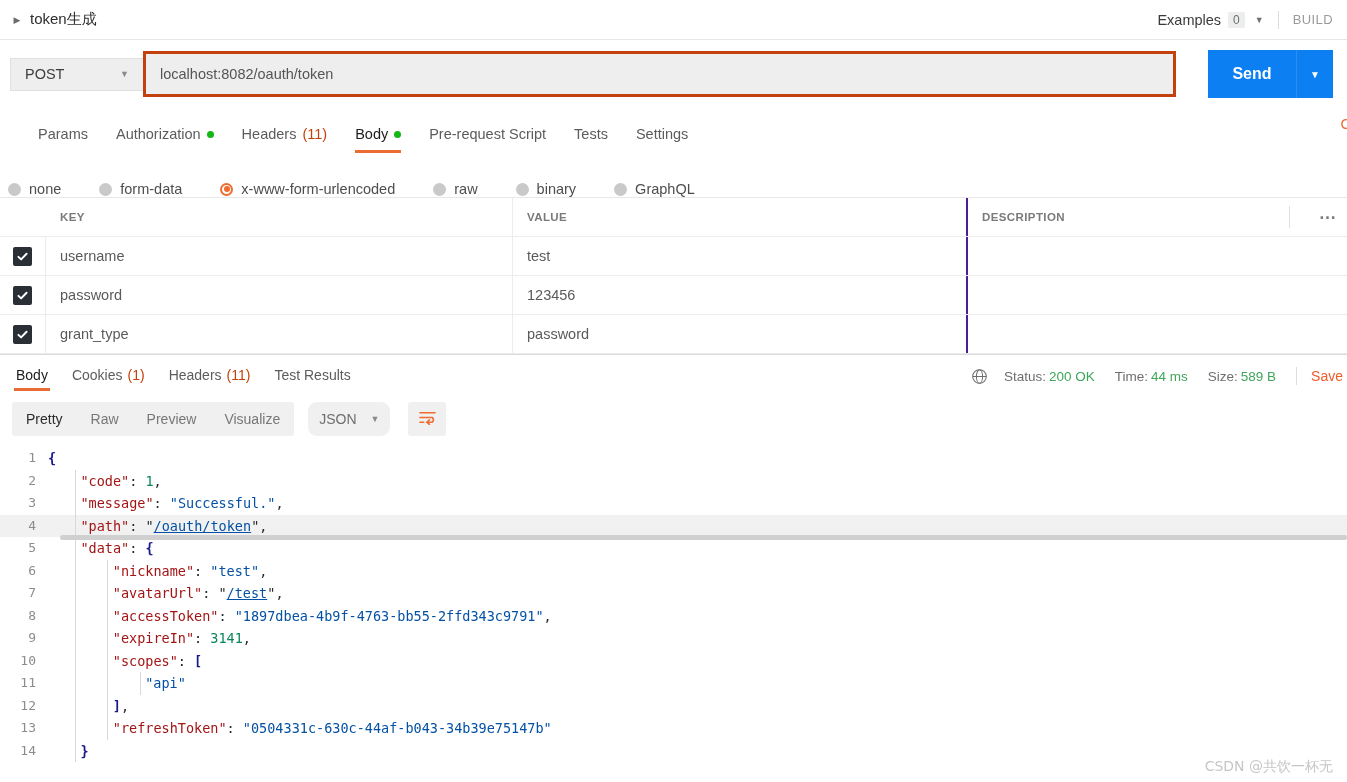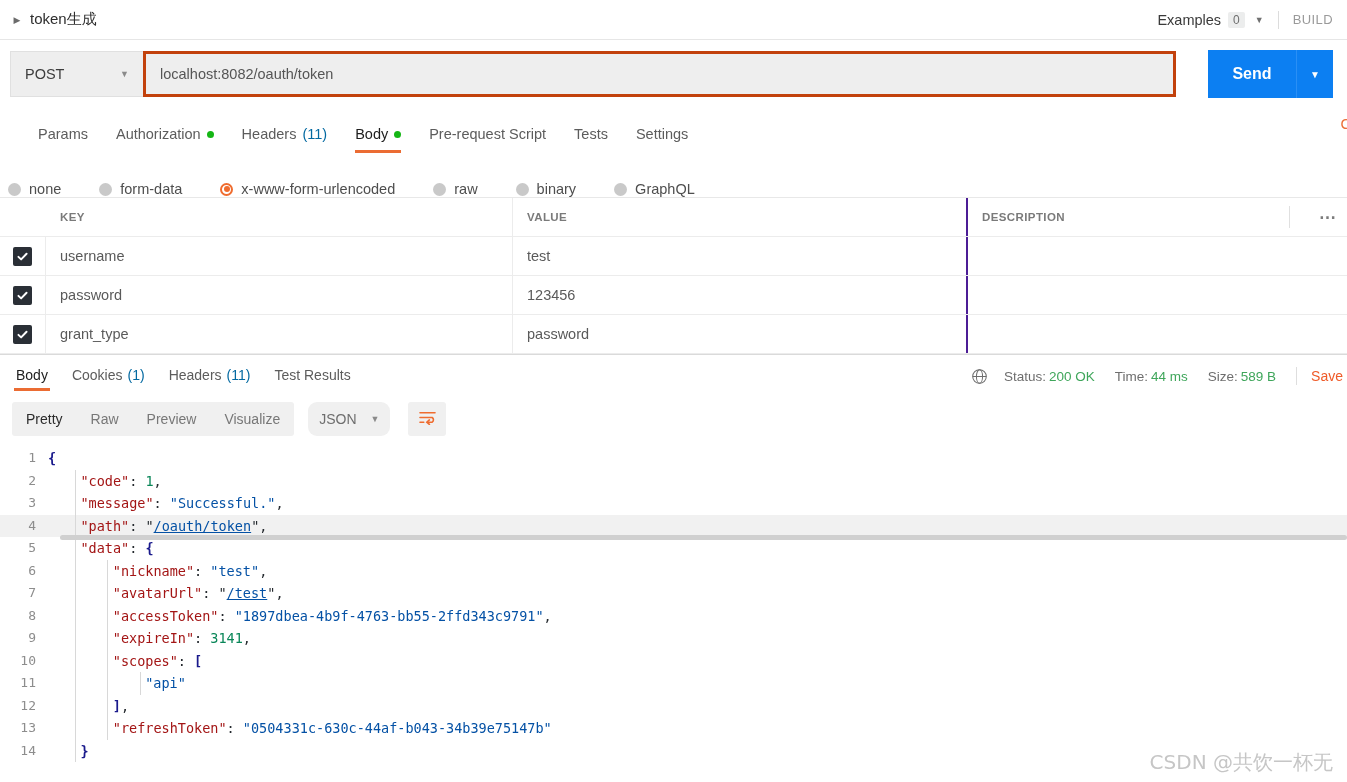--- a/index.html
+++ b/index.html
@@ -51,21 +51,21 @@
   }
 
   
   .urlbar {
     height: 68px;
     display: flex; align-items: center;
     padding: 0 14px 0 10px;
     background: #fff;
   }
   .method-box {
-    width: 133px; height: 46px;
+    width: 133px; height: 33px;
     background: #eeeeee;
     border: 1px solid #e0e0e0;
     border-right: none;
     display: flex; align-items: center;
     padding: 0 14px;
     font-size: 14.5px; color: #3d3d3d;
   }
   .method-box .caret { margin-left: auto; color: #8a8a8a; font-size: 9px; }
   .url-input {
     flex: 1; height: 46px;
@@ -108,21 +108,21 @@
   .rtab.active { color: #1d1d1d; }
   .rtab.active::after {
     content: ""; position: absolute;
     left: 14px; right: 14px; bottom: 0;
     height: 3px; background: #eb6c33;
   }
   .dot-green {
     width: 7px; height: 7px; border-radius: 50%;
     background: #15b615; display: inline-block;
   }
-  .count-green { color: #0369a1; }
+  .count-green { color: #c2410c; }
   .cookies-edge {
     position: absolute; right: -4px; top: 8px;
     color: #eb6c33; font-size: 14.5px;
   }
 
   
   .body-types {
     height: 44px;
     display: flex; align-items: flex-end;
     padding-left: 8px; gap: 16px;
@@ -295,21 +295,21 @@
   .tk-br { color: #1a1a8c; font-weight: bold; }
   .tk-link { color: #0451a5; text-decoration: underline; }
   .guide {
     position: absolute; top: 0; bottom: 0;
     width: 1px; background: #d8d8d8;
   }
 
   
   .watermark {
     position: absolute; right: 14px; bottom: 6px;
-    color: #c6c6c6; font-size: 20px;
+    color: #c6c6c6; font-size: 14px;
     font-family: "DejaVu Sans", sans-serif;
     pointer-events: none; user-select: none;
   }
   .hscroll {
     position: absolute; left: 60px; right: 0; height: 5px;
     background: #d0d0d0; border-radius: 3px;
   }
 </style>
 </head>
 <body>

